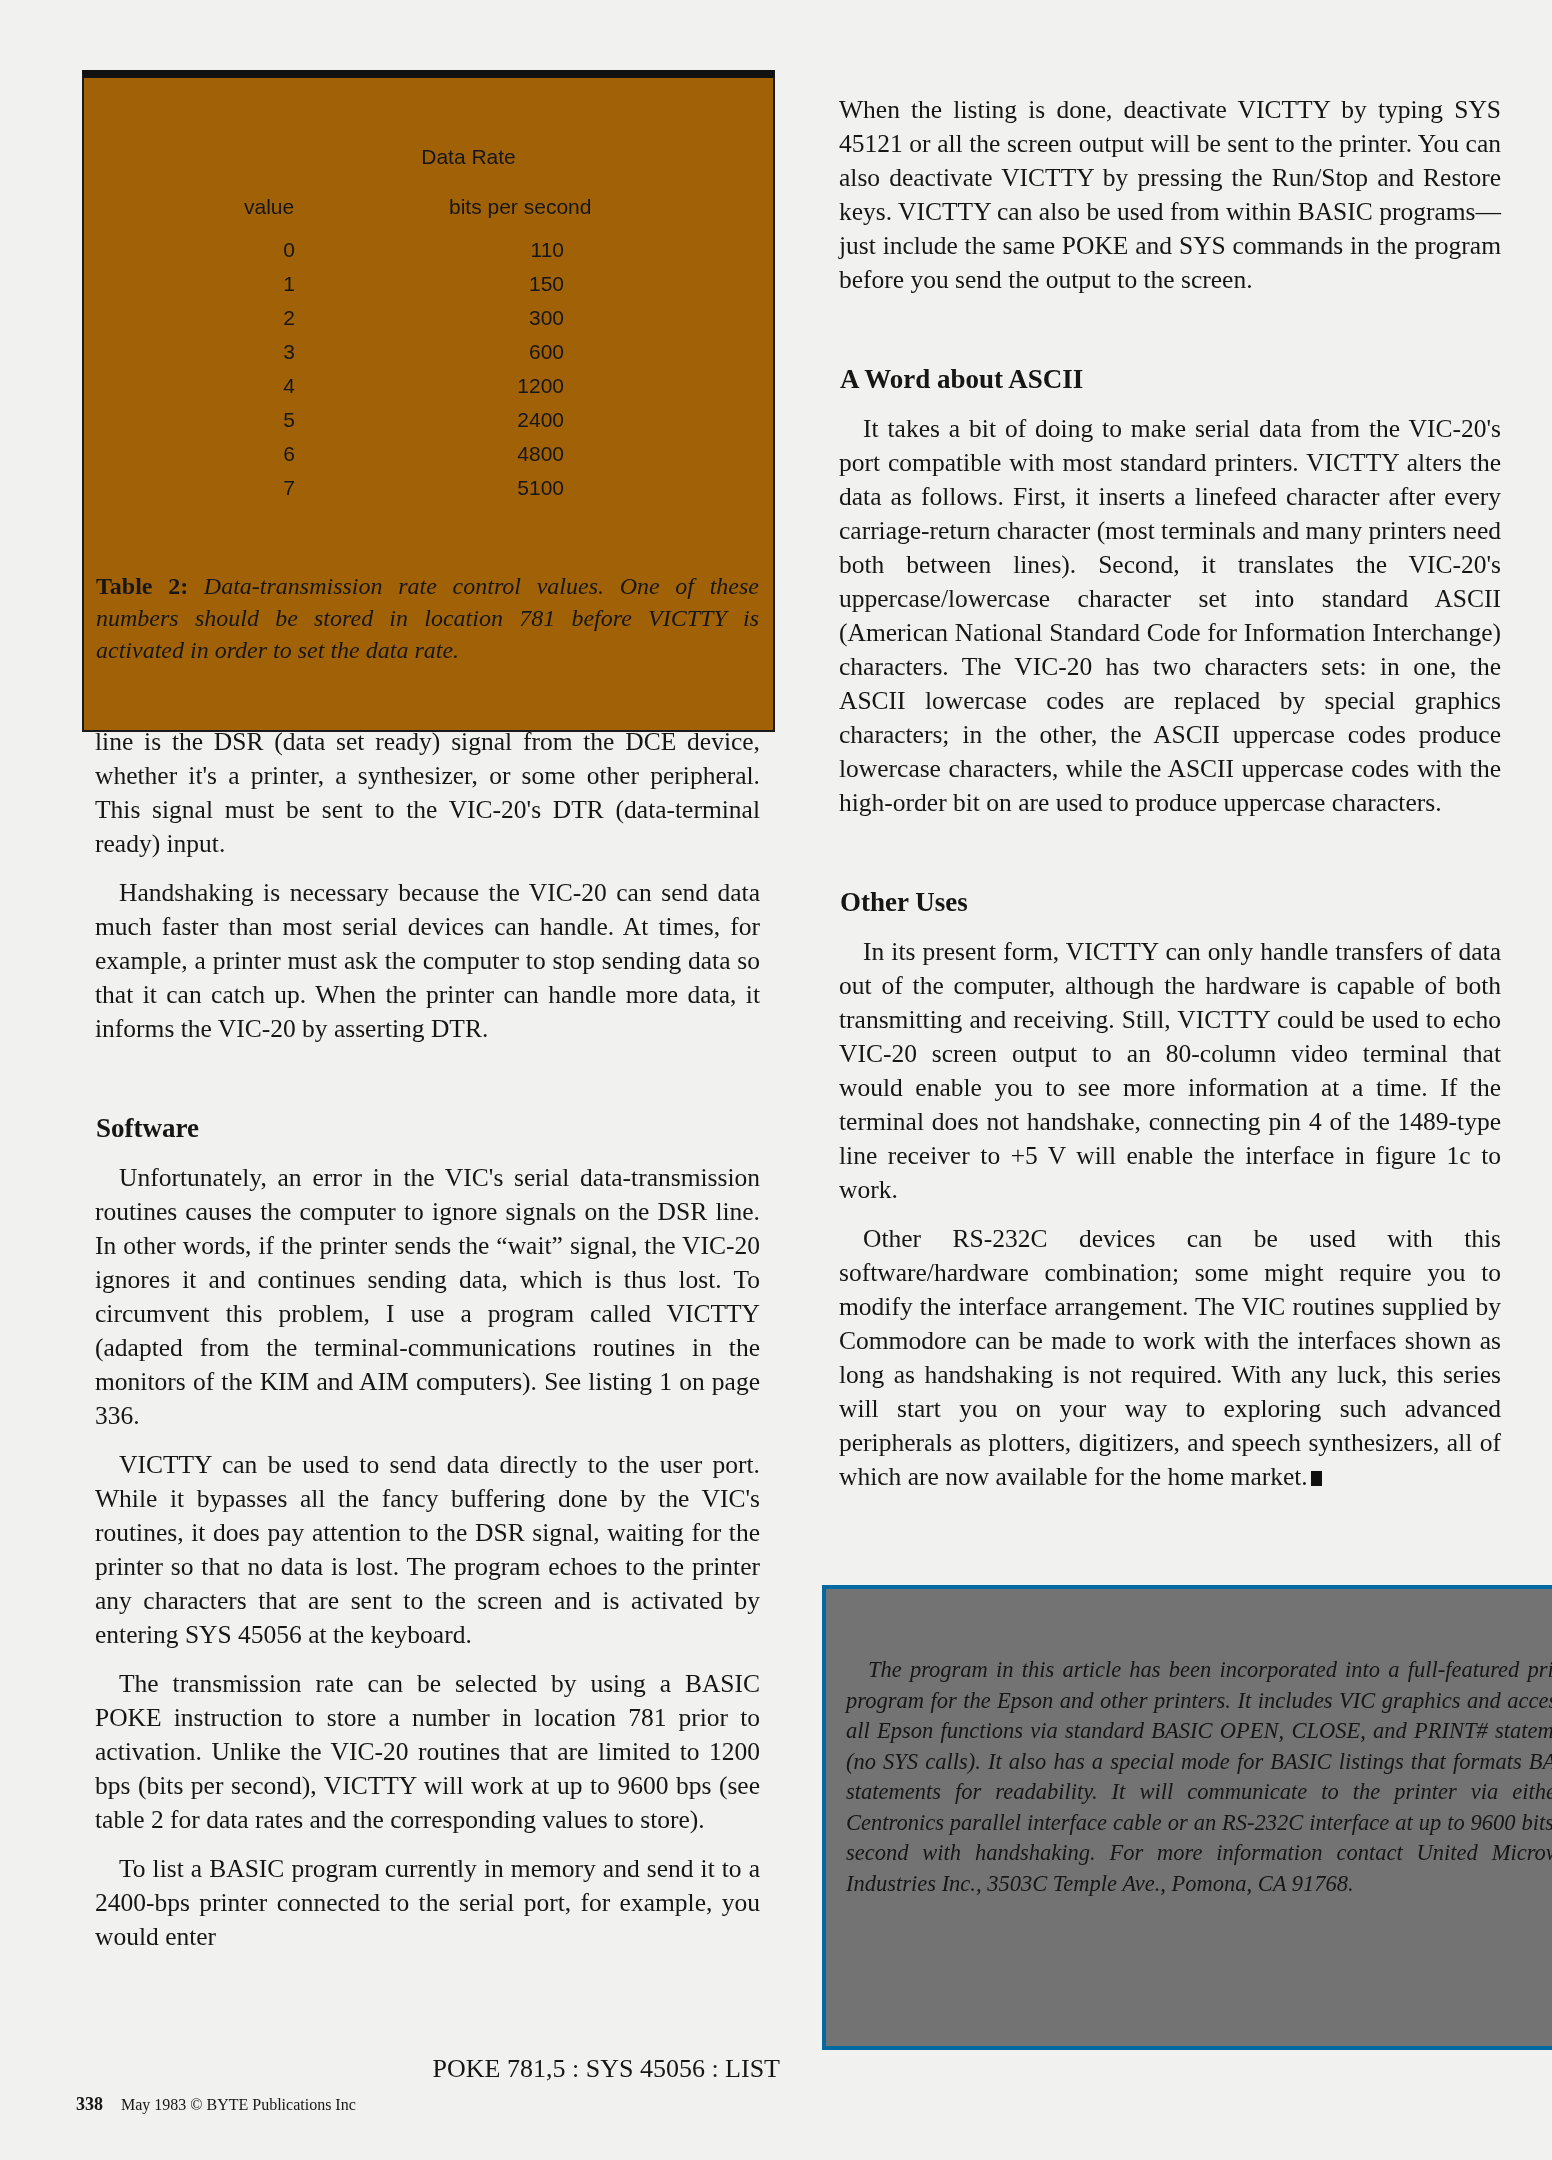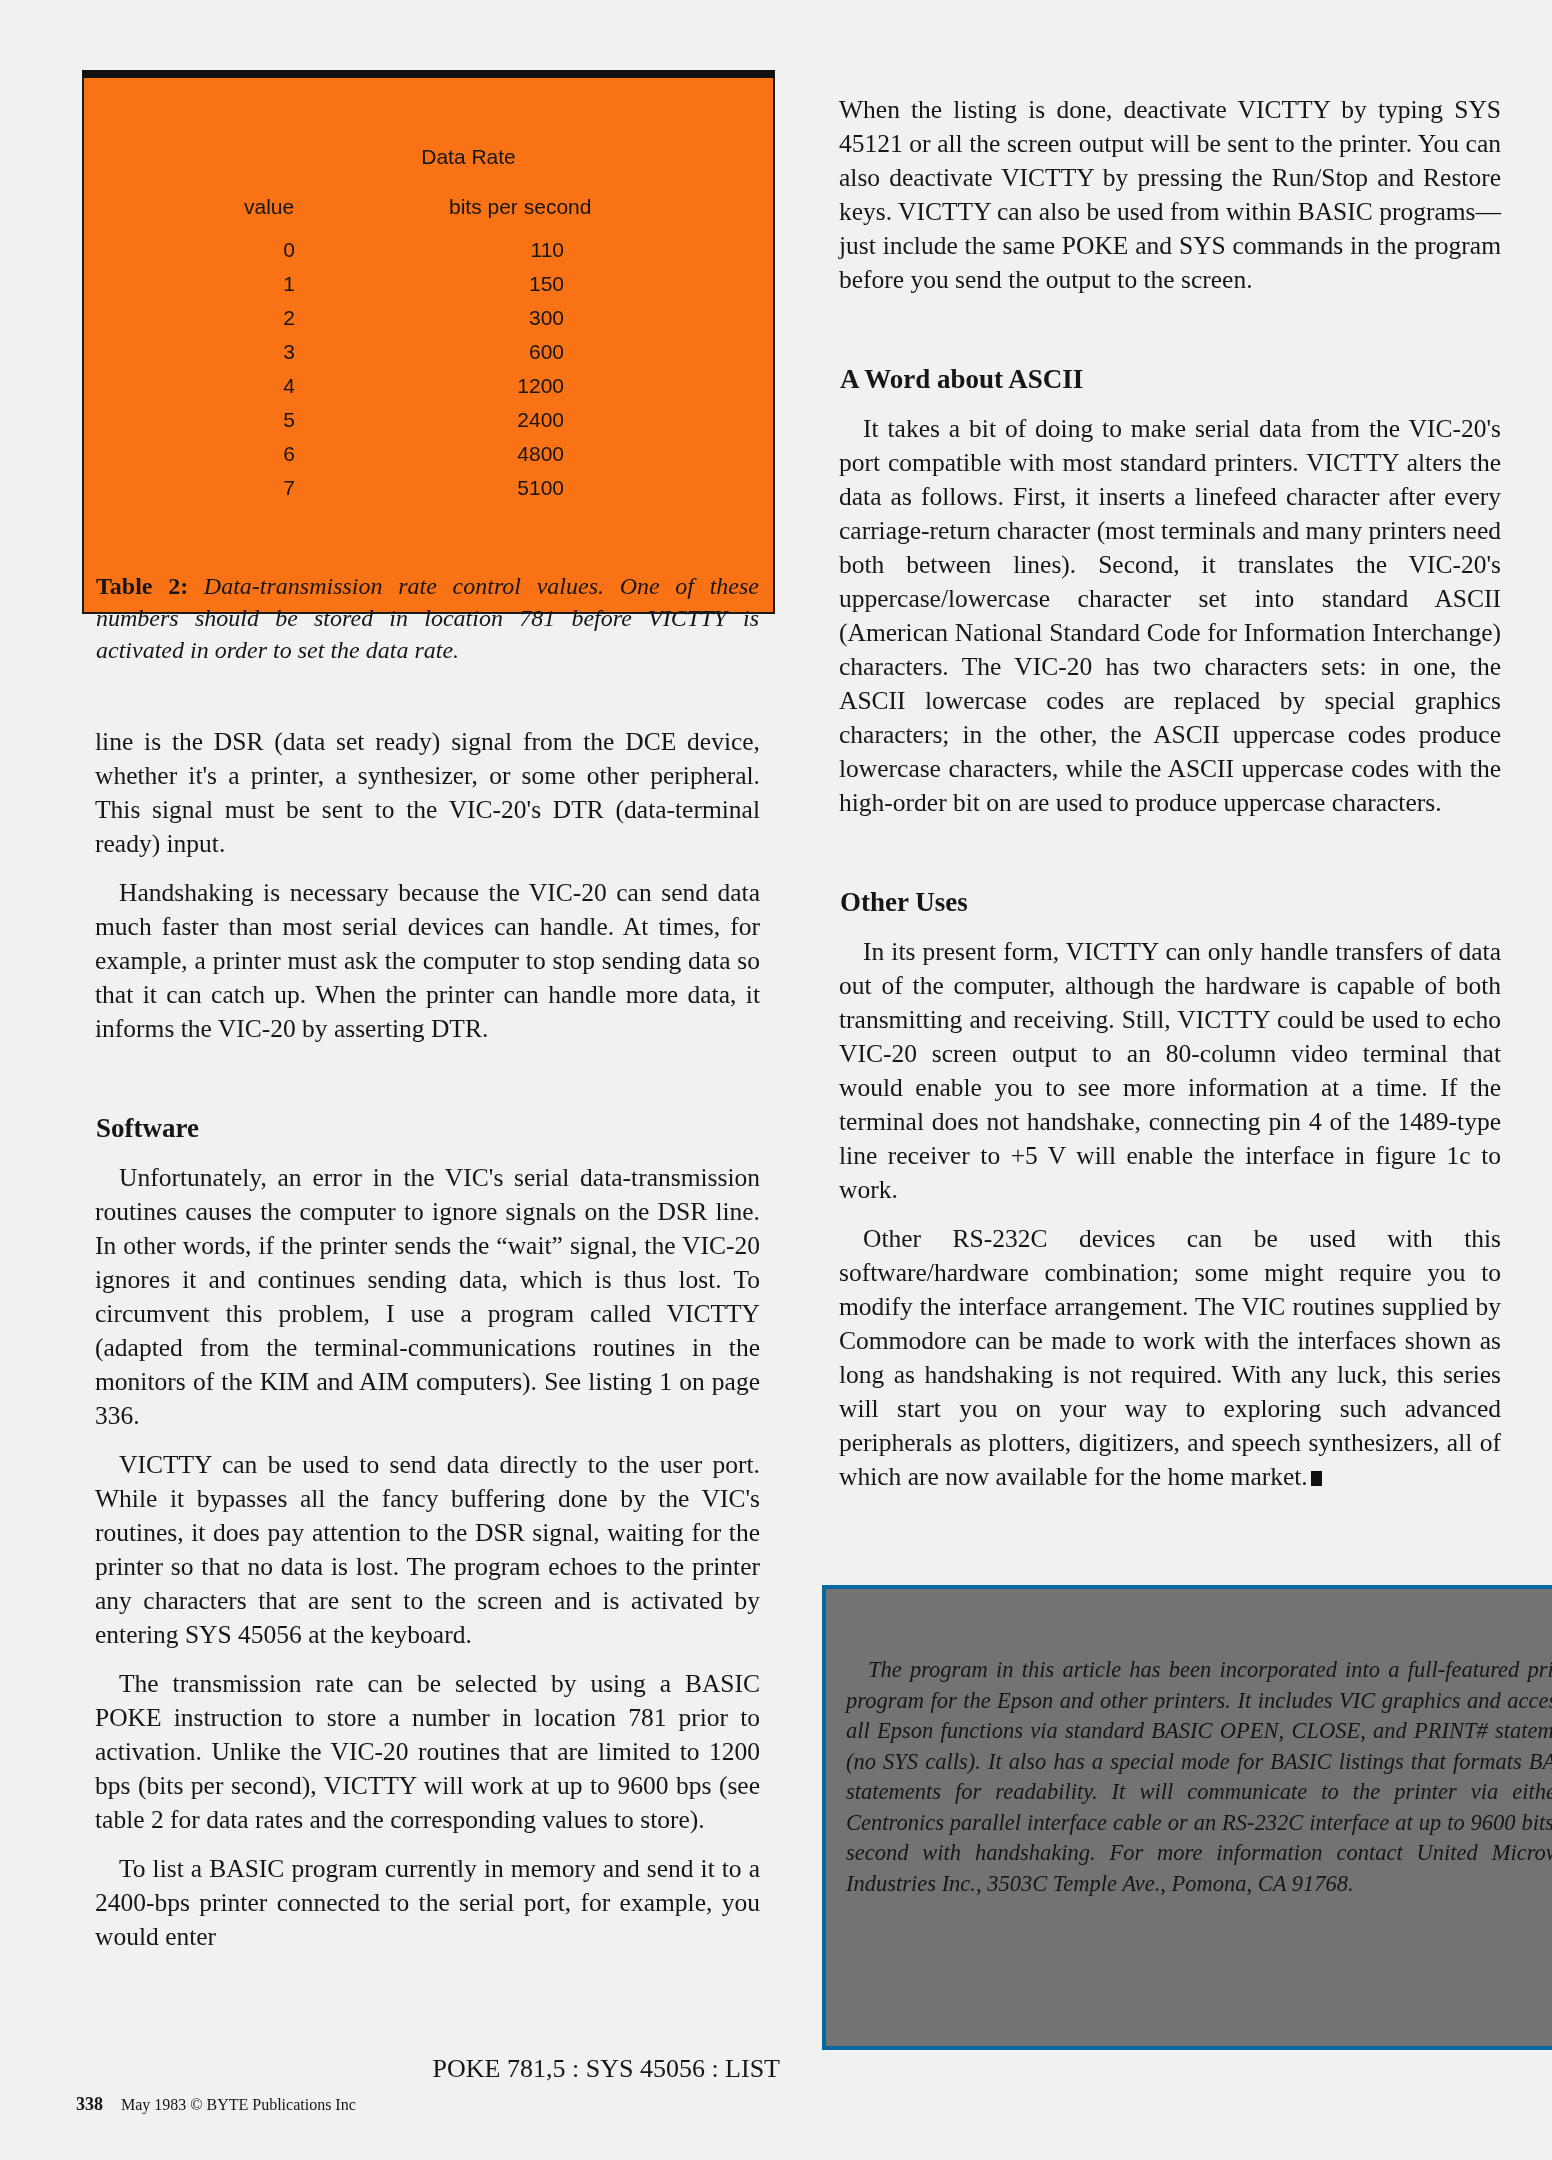--- a/index.html
+++ b/index.html
@@ -15,23 +15,23 @@
   .col p { margin: 15px; }
   .col p.indent { text-indent: 24px; }
   .col-left { left: 80px; top: 710px; width: 695px; }
   .col-right { left: 824px; top: 78px; width: 692px; }
   .continued { font-style: italic; }
   h2 { font-family: "Liberation Serif", serif; font-weight: bold; font-size: 27px; margin: 16px; line-height: 34px; }
   .gap { height: 34px; }
 
   
   .table-box {
-    position: absolute; left: 82px; top: 70px; width: 693px; height: 544px;
+    position: absolute; left: 82px; top: 70px; width: 693px; height: 662px;
     border: 2px solid #1a1a1a; border-top: 8px solid #111; box-sizing: border-box;
-    background: #f97316;
+    background: #a16207;
   }
   .tbl-title { position: absolute; left: 0; width: 100%; top: 67px; font-family: "Liberation Sans", sans-serif; font-size: 21px; text-align: center; padding-left: 80px; box-sizing: border-box; }
   .tbl-head-val { position: absolute; left: 160px; top: 117px; font-family: "Liberation Sans", sans-serif; font-size: 21px; }
   .tbl-head-bps { position: absolute; left: 365px; top: 117px; font-family: "Liberation Sans", sans-serif; font-size: 21px; }
   .tbl-rows { position: absolute; left: 0; top: 160px; width: 100%; font-family: "Liberation Sans", sans-serif; font-size: 21px; }
   .tbl-row { height: 34px; position: relative; }
   .tbl-row .v { position: absolute; left: 190px; width: 30px; text-align: center; }
   .tbl-row .b { position: absolute; left: 380px; width: 100px; text-align: right; }
   .tbl-caption { position: absolute; left: 12px; right: 14px; top: 492px; font-size: 24px; line-height: 32px; text-align: justify; }
   .tbl-caption .lbl { font-weight: bold; }

